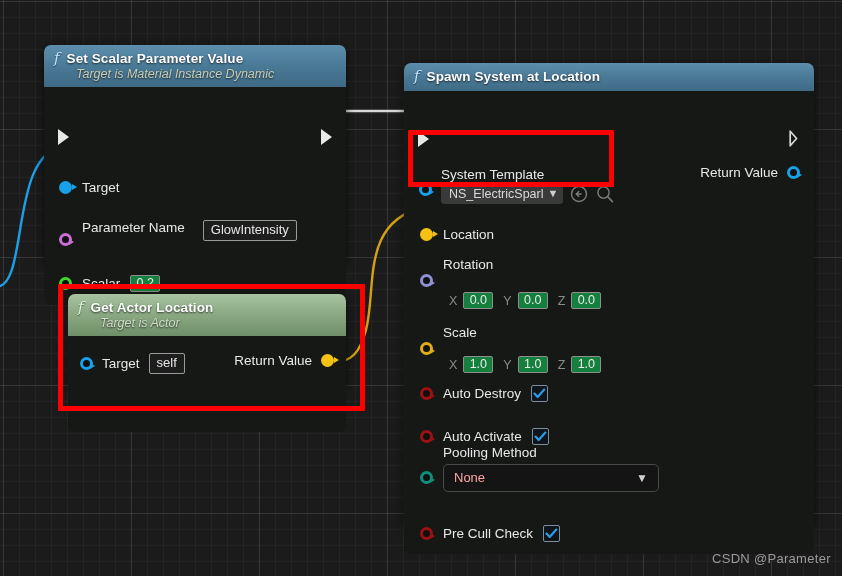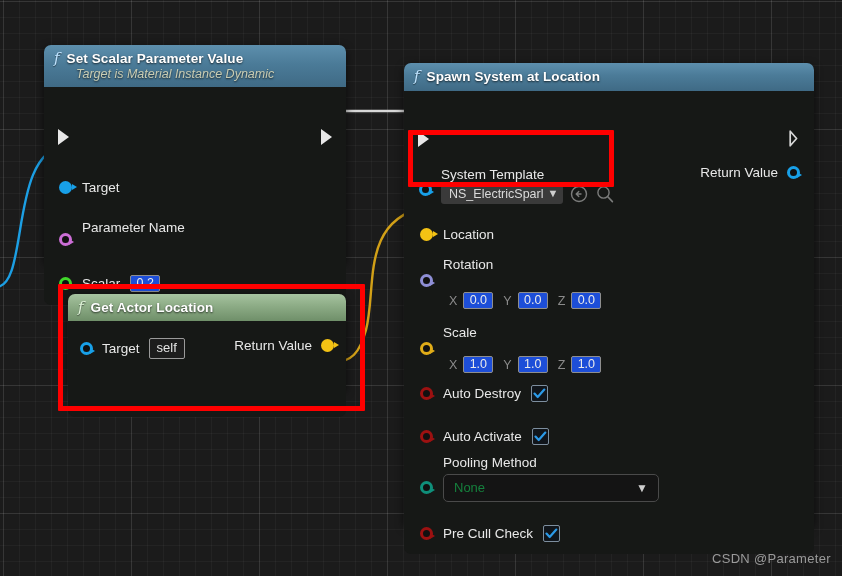--- a/index.html
+++ b/index.html
@@ -112,21 +112,21 @@
     border: 1px solid #9a9a9a;
     background: #1d1d1d;
     color: #e6e6e6;
     font-size: 13px;
     padding: 1px 7px 2px 7px;
     border-radius: 2px;
     line-height: 1.25;
   }
   .numbox {
     border: 1px solid #8e8e8e;
-    background: #1d4ed8;
+    background: #15803d;
     color: #eaeaea;
     font-size: 12.5px;
     padding: 0px 5px 1px 5px;
     border-radius: 2px;
     min-width: 30px;
     text-align: center;
   }
   .axis { font-size: 12.5px; color: #8a8a8a; margin: 0 4px 0 0; }
 
   .combo {
@@ -146,21 +146,21 @@
 
   .icon-btn { width: 20px; height: 20px; opacity: 0.55; }
 
   .enumbox {
     display: flex; align-items: center; justify-content: space-between;
     border: 1px solid #4a4a4a;
     border-radius: 5px;
     background: #141414;
     padding: 5px 10px 6px 10px;
   }
-  .enumbox .combo-text { font-size: 13px; color: #15803d; }
+  .enumbox .combo-text { font-size: 13px; color: #fca5a5; }
 
   .checkbox {
     width: 17px; height: 17px;
     border: 1px solid #7d8e9e;
     background: #10151b;
     border-radius: 2px;
     display: flex; align-items: center; justify-content: center;
   }
 
   
@@ -212,37 +212,39 @@
 
       <div class="row" style="left:15px; top:93px; gap:10px;">
         <span class="dot filled" style="color:#18a0e8;"></span>
         <span class="pin-label">Target</span>
       </div>
 
       <div class="row" style="left:15px; top:133px; gap:10px; align-items:flex-start;">
         <span class="dot hollow" style="color:#cc6ed6; margin-top:13px;"></span>
         <span style="display:flex; flex-direction:row; gap:18px;">
           <span class="pin-label">Parameter Name</span>
+          <span class="valbox">GlowIntensity</span>
         </span>
       </div>
 
       <div class="row" style="left:15px; top:188px; gap:10px;">
         <span class="dot hollow" style="color:#41d82b;"></span>
         <span class="pin-label">Scalar</span>
         <span class="numbox">0.2</span>
       </div>
     </div>
   </div>
 
   <div class="node fn" style="left:68px; top:294px; width:278px; height:96px;">
     <div class="node-header green">
       <div class="hdr-row">
         <span class="f-glyph">f</span>
         <span class="hdr-title">Get Actor Location</span>
       </div>
+      <div class="hdr-sub">Target is Actor</div>
     </div>
     <div class="node-body">
       <div class="row" style="left:12px; top:17px; gap:9px;">
         <span class="dot hollow" style="color:#18a0e8;"></span>
         <span class="pin-label">Target</span>
         <span class="valbox">self</span>
       </div>
       <div class="row" style="right:12px; top:17px; gap:9px;">
         <span class="pin-label">Return Value</span>
         <span class="dot filled" style="color:#f3c214;"></span>
@@ -349,21 +351,21 @@
       <div class="row" style="left:16px; top:337px; gap:10px;">
         <span class="dot hollow" style="color:#9c1111;"></span>
         <span class="pin-label">Auto Activate</span>
         <span class="checkbox">
           <svg width="13" height="11" viewBox="0 0 13 11">
             <path d="M1.5 5.6 L4.7 9 L11.3 1.6" fill="none" stroke="#2b9ae8" stroke-width="2.2" stroke-linecap="round" stroke-linejoin="round"></path>
           </svg>
         </span>
       </div>
 
-      <div class="row" style="left:16px; top:364px; gap:10px; align-items:flex-start;">
+      <div class="row" style="left:16px; top:354px; gap:10px; align-items:flex-start;">
         <span class="dot hollow" style="color:#0f8f7a; margin-top:26px;"></span>
         <span style="display:flex; flex-direction:column; gap:4px;">
           <span class="pin-label">Pooling Method</span>
           <span class="enumbox" style="width:216px;">
             <span class="combo-text">None</span>
             <span class="chev" style="font-size:12px;">▼</span>
           </span>
         </span>
       </div>
 

